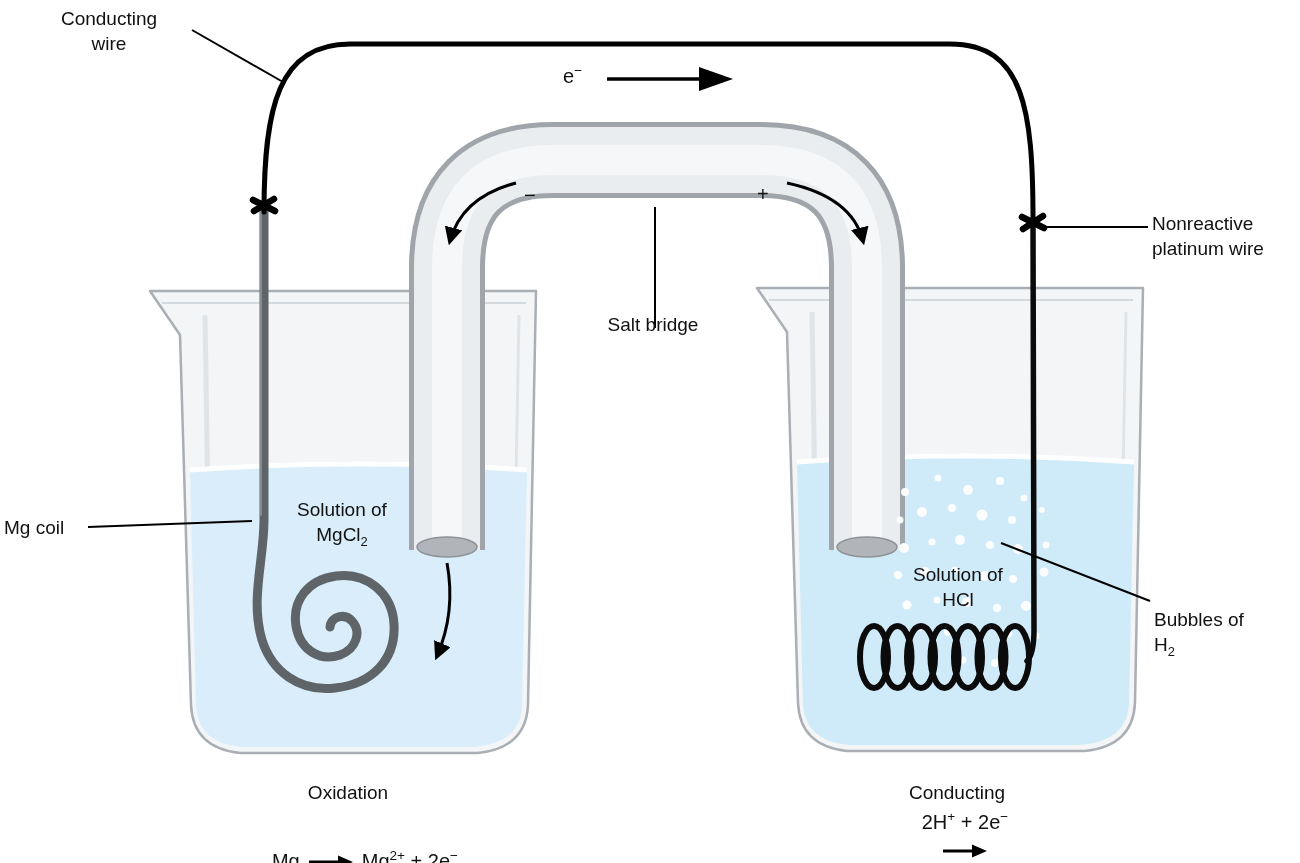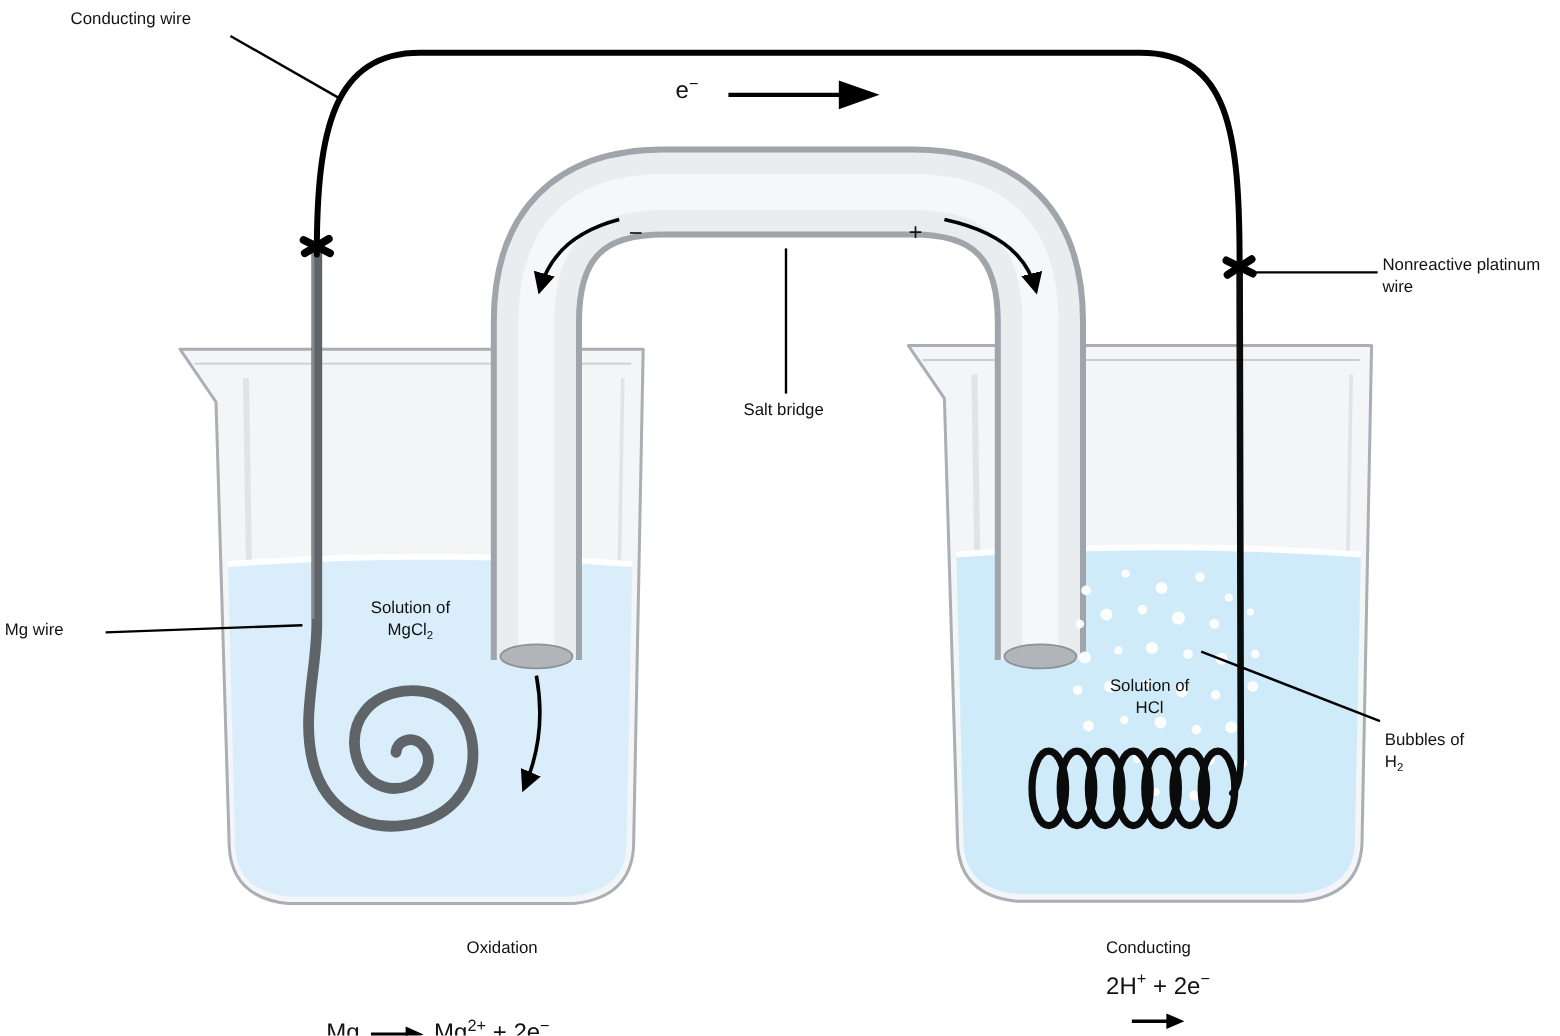--- a/index.html
+++ b/index.html
@@ -6,21 +6,21 @@
   body {
     position:relative;
     width:1300px; height:863px;
     font-family:"Liberation Sans","DejaVu Sans",sans-serif;
     color:#111111;
     overflow:hidden;
   }
   svg.stage { position:absolute; left:0; top:0; }
   .label {
     position:absolute;
-    font-size:14px;
+    font-size:19px;
     line-height:1.32;
     white-space:normal;
   }
   .center { text-align:center; }
   .big { font-size:20px; }
   sup { font-size:0.68em; vertical-align:super; line-height:0; }
   sub { font-size:0.68em; vertical-align:sub; line-height:0; }
   .eq {
     position:absolute;
     display:flex;
@@ -159,42 +159,42 @@
 </svg>
 
 <div class="label center" style="left:46px; top:6px; width:126px;">Conducting wire</div>
 
 <div class="label big" style="left:563px; top:63px;">e<sup>−</sup></div>
 
 <div class="label big" style="left:524px; top:182px;">−</div>
 
 <div class="label big" style="left:757px; top:181px;">+</div>
 
-<div class="label center" style="left:583px; top:332px; width:140px;">Salt bridge</div>
+<div class="label center" style="left:583px; top:312px; width:140px;">Salt bridge</div>
 
 <div class="label" style="left:1152px; top:211px; width:158px;">Nonreactive platinum wire</div>
 
-<div class="label" style="left:4px; top:515px;">Mg wire</div>
+<div class="label" style="left:4px; top:515px;">Mg coil</div>
 
 <div class="label center" style="left:272px; top:497px; width:140px;">
   <div>Solution of</div>
   <div>MgCl<sub>2</sub></div>
 </div>
 
 <div class="label center" style="left:888px; top:562px; width:140px;">
   <div>Solution of</div>
   <div>HCl</div>
 </div>
 
 <div class="label" style="left:1154px; top:607px; width:130px;">
   <div>Bubbles of</div>
   <div>H<sub>2</sub></div>
 </div>
 
-<div class="label center" style="left:248px; top:780px; width:200px;text-align:right;">Oxidation</div>
+<div class="label center" style="left:248px; top:780px; width:200px;">Oxidation</div>
 
 <div class="eq" style="left:215px; top:850px; width:300px;text-decoration:underline;">
   <span>Mg</span>
   <svg class="rxn" width="44" height="16" viewBox="0 0 44 16">
     <line x1="0" y1="8" x2="31" y2="8" stroke="#000000" stroke-width="3"></line>
     <polygon points="29,1.5 44,8 29,14.5" fill="#000000"></polygon>
   </svg>
   <span>Mg<sup>2+</sup> + 2e<sup>−</sup></span>
 </div>
 

